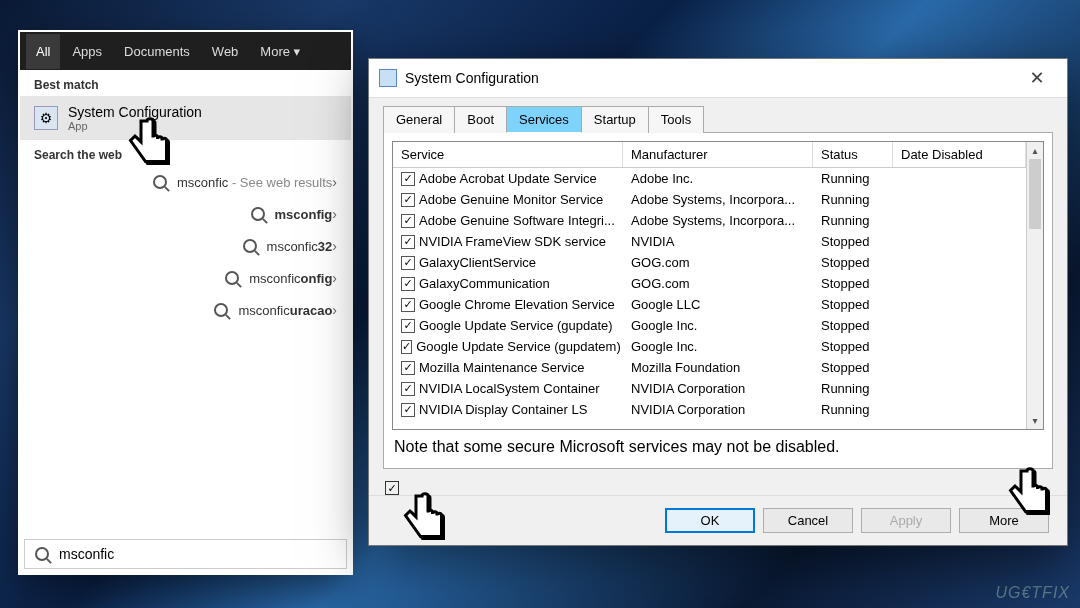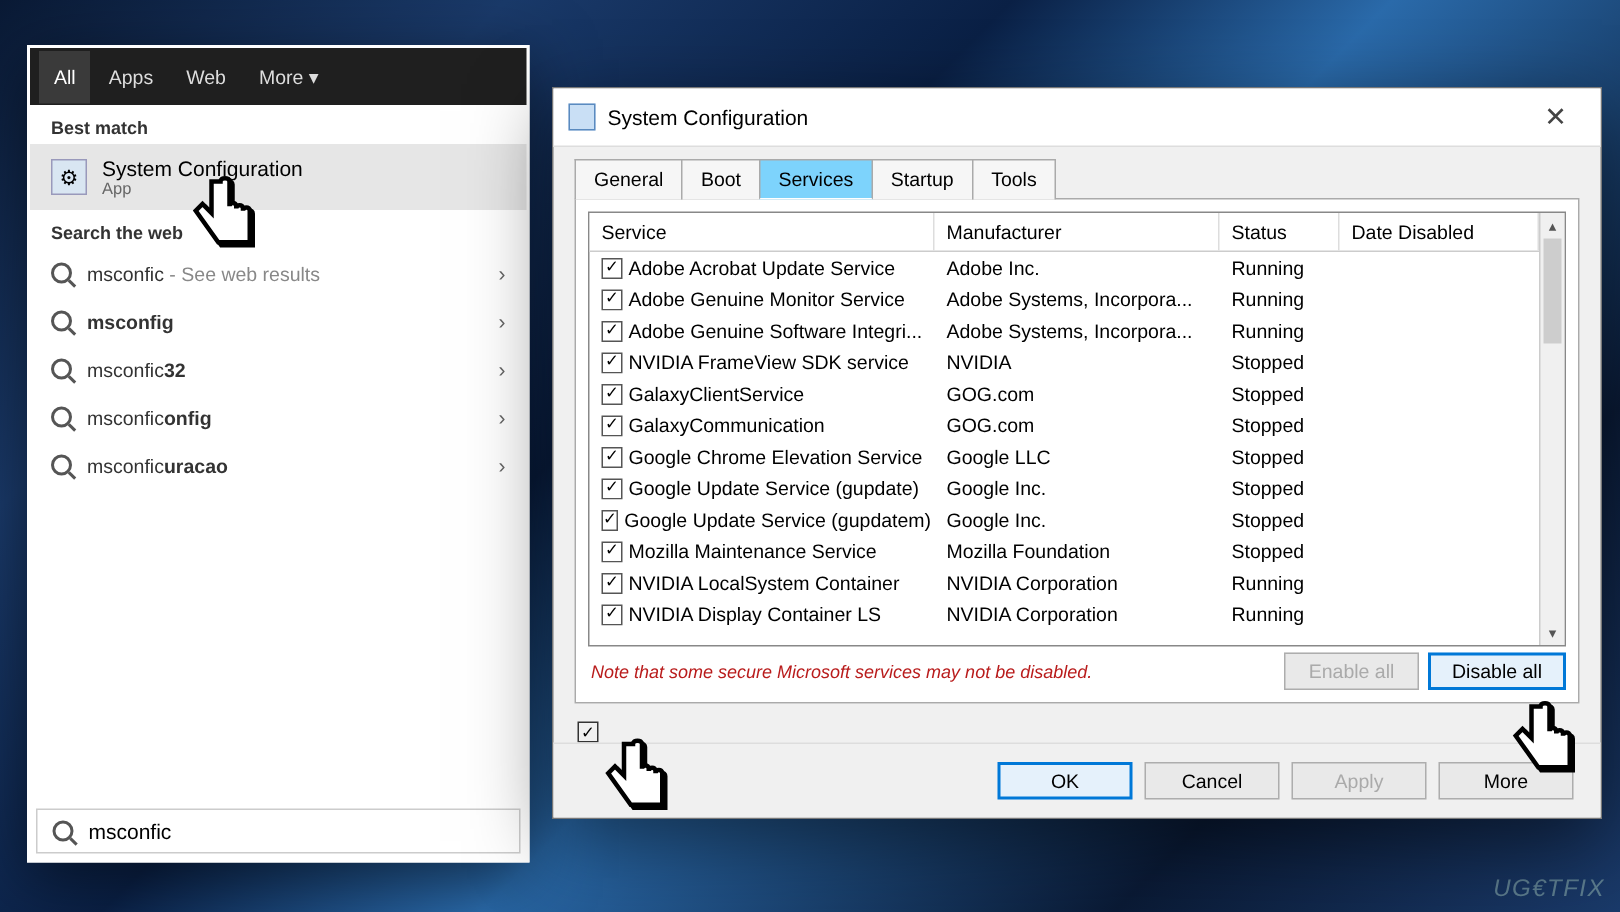--- a/index.html
+++ b/index.html
@@ -14,21 +14,21 @@
   .search-panel { position:absolute; left:18px; top:30px; width:335px; height:545px; background:#fff; box-shadow:0 10px 40px rgba(0,0,0,.5); border:2px solid #fff; }
   .search-tabs { display:flex; background:#1f1f1f; color:#fff; font-size:13px; height:38px; align-items:center; padding:0 6px; gap:2px; }
   .search-tab { padding:10px 10px; cursor:pointer; color:#ddd; }
   .search-tab.active { background:#3a3a3a; color:#fff; }
   .section-label { font-size:12px; font-weight:600; color:#333; padding:8px 14px 4px; }
   .best-match { display:flex; align-items:center; gap:10px; padding:8px 14px; background:#e6e6e6; cursor:pointer; }
   .best-match .app-icon { width:24px; height:24px; background:#d9e6f2; border:1px solid #99b; display:flex; align-items:center; justify-content:center; font-size:14px; }
   .best-match .title { font-size:14px; color:#000; }
   .best-match .subtitle { font-size:11px; color:#666; }
   .web-results { display:flex; flex-direction:column; }
-  .web-item { display:flex; align-items:center; justify-content:space-between; padding:8px 14px; font-size:13px; color:#333; cursor:pointer; }
+  .web-item { display:flex; align-items:center; justify-content:flex-end; padding:8px 14px; font-size:13px; color:#333; cursor:pointer; }
   .web-left { display:flex; align-items:center; gap:10px; }
   .search-glyph { width:14px; height:14px; border:2px solid #555; border-radius:50%; position:relative; }
   .search-glyph::after { content:""; position:absolute; width:6px; height:2px; background:#555; transform:rotate(45deg); bottom:-3px; right:-5px; }
   .chevron { font-size:14px; color:#666; }
   .web-item strong { font-weight:600; }
   .web-item .tail { color:#888; }
   .search-input-row { position:absolute; bottom:4px; left:4px; right:4px; background:#fff; border:1px solid #ccc; display:flex; align-items:center; padding:6px 10px; gap:10px; }
   .search-input-row input { border:none; outline:none; font-size:14px; flex:1; }
 
   
@@ -54,21 +54,21 @@
   .col-st { width:80px; }
   .col-d { flex:1; }
   .tbody { font-size:13px; }
   .row { display:flex; align-items:center; padding:0 0; height:21px; }
   .row > div { padding:0 8px; white-space:nowrap; overflow:hidden; text-overflow:ellipsis; }
   .cb { width:14px; height:14px; border:1px solid #555; display:inline-flex; align-items:center; justify-content:center; margin-right:4px; font-size:11px; line-height:1; }
   .cb::after { content:"✓"; }
   .svc { width:230px; display:flex; align-items:center; }
   .mfr { width:190px; }
   .stat { width:80px; }
-  .note { font-size:12px; color:#b91c1c; padding:4px 2px;font-style:italic; }
+  .note { font-size:16px; color:#000000; padding:4px 2px; }
   .below-table { display:flex; justify-content:space-between; align-items:center; margin-top:4px; }
   .btn { min-width:90px; padding:3px 14px; font-size:13px; background:#e9e9e9; border:1px solid #adadad; cursor:pointer; }
   .btn:disabled { color:#aaa; }
   .btn.primary { border:2px solid #0078d7; background:#e5f1fb; }
   .btn-row-right { display:flex; gap:6px; }
   .hide-ms { display:flex; align-items:center; gap:6px; padding:2px 16px 0; font-size:13px; }
   .hide-ms .cb-frame { width:14px; height:14px; border:1px solid #333; display:inline-flex; align-items:center; justify-content:center; font-size:11px; }
   .hide-ms .cb-frame::after { content:"✓"; }
   .hide-ms .lab { border:1px dotted #000; padding:0 2px; }
   .dialog-buttons { display:flex; justify-content:flex-end; gap:8px; padding:12px 18px; border-top:1px solid #ddd; background:#f0f0f0; }
@@ -79,20 +79,21 @@
 </head>
 <body>
 
 <div class="desktop-bg"></div>
 <div class="watermark">UG€TFIX</div>
 
 <div class="search-panel">
   <div class="search-tabs">
     <div class="search-tab active">All</div>
     <div class="search-tab">Apps</div>
+    <div class="search-tab">Documents</div>
     <div class="search-tab">Web</div>
     <div class="search-tab"><span>More</span> ▾</div>
   </div>
   <div class="section-label">Best match</div>
   <div class="best-match">
     <div class="app-icon">⚙</div>
     <div>
       <div class="title">System Configuration</div>
       <div class="subtitle">App</div>
     </div>
@@ -267,24 +268,20 @@
       </div>
       <div class="scrollbar">
         <div class="sb-arrow">▴</div>
         <div class="sb-thumb"></div>
         <div style="flex:1"></div>
         <div class="sb-arrow">▾</div>
       </div>
     </div>
     <div class="below-table">
       <div class="note">Note that some secure Microsoft services may not be disabled.</div>
-      <div class="btn-row-right">
-        <button class="btn" disabled="">Enable all</button>
-        <button class="btn primary">Disable all</button>
-      </div>
     </div>
   </div>
   <div class="hide-ms">
     <span class="cb-frame"></span>
   </div>
   <div class="dialog-buttons">
     <button class="btn primary" style="min-width:90px">OK</button>
     <button class="btn">Cancel</button>
     <button class="btn" disabled="">Apply</button>
     <button class="btn">More</button>

